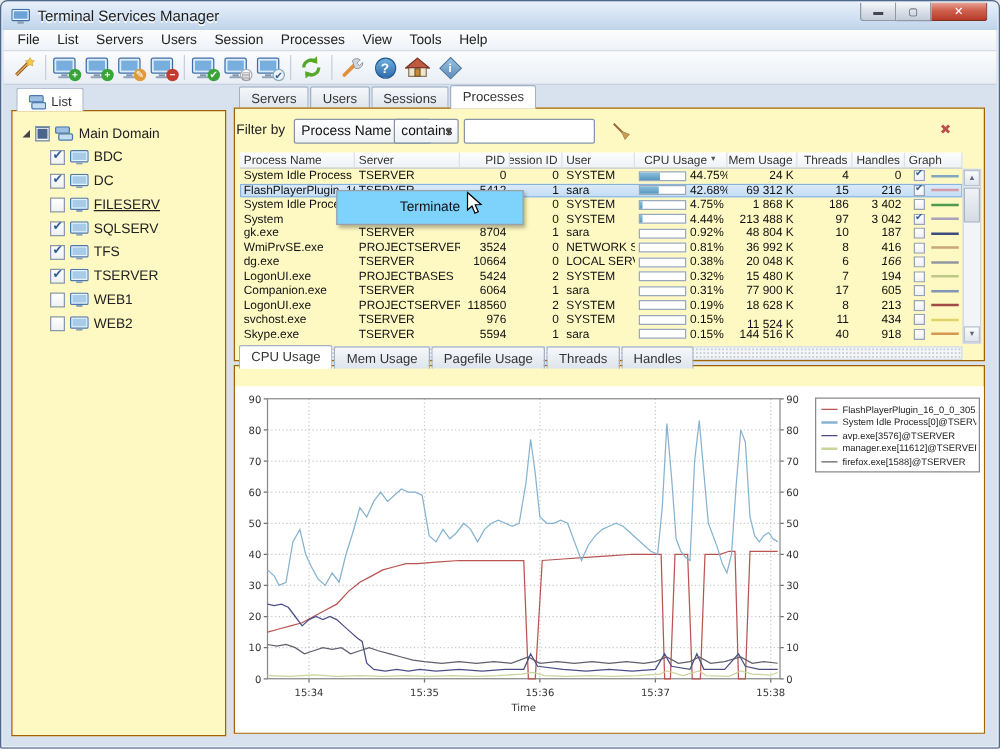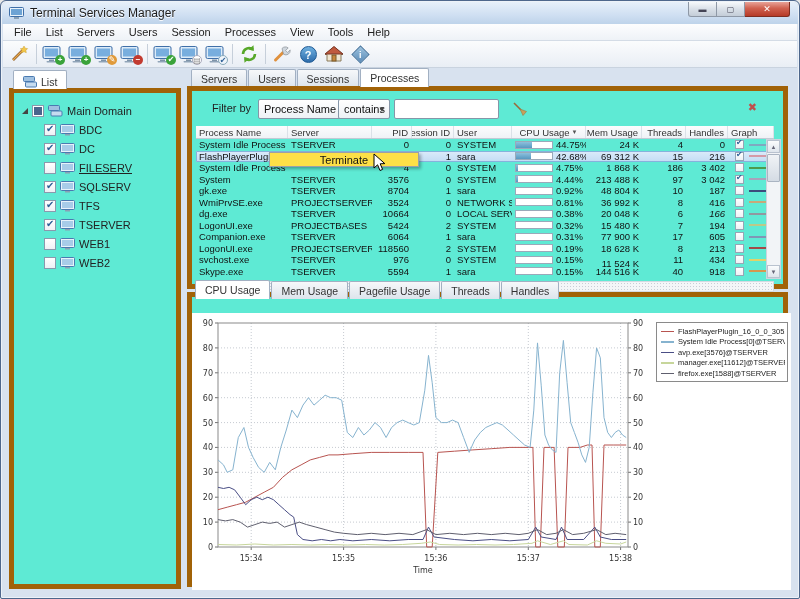--- a/index.html
+++ b/index.html
@@ -37,38 +37,38 @@
   .diamond{width:13px;height:13px;transform:rotate(45deg);background:linear-gradient(135deg,#9cc2de,#5c8cb8);
     border:1px solid #47759e;display:block;}
   .diamond i{display:block;transform:rotate(-45deg);color:#fff;font-size:9px;font-weight:bold;
     font-style:normal;text-align:center;line-height:12px;}
   
   .tab-row{position:absolute;display:flex;align-items:flex-end;height:19px;}
   .tab{height:18px;font-size:10.5px;color:#333;padding:3px 9px 0 9px;margin-right:1px;
     background:linear-gradient(#f6f8fa,#dde4ec);border:1px solid #a2b0c2;border-bottom:none;
     border-radius:2px 2px 0 0;white-space:nowrap;}
   .tab.active{background:#fff;height:19px;position:relative;z-index:3;}
-  .panel{position:absolute;background:#5eead4;border:5px solid #a16207;}
+  .panel{position:absolute;background:#fef9c3;border:1px solid #a16207;}
   
   #left-tab{left:12px;top:69px;}
   #left-panel{left:8px;top:87px;width:172px;height:501px;}
   .tree{padding:8px 0 0 6px;}
   .trow{display:flex;align-items:center;height:19px;font-size:11px;color:#222;}
   .cb{width:12px;height:12px;border:1px solid #8a99ad;background:linear-gradient(#fff,#eef1f5);
      margin-right:4px;position:relative;flex:0 0 auto;}
   .cb.checked::after{content:"✔";position:absolute;left:1px;top:-2px;font-size:10px;color:#2d5f96;}
   .cb.mixed{background:#49658c;box-shadow:inset 0 0 0 1px #fff;}
   .expander{width:10px;height:10px;margin-right:2px;flex:0 0 auto;}
   .ticon{margin-right:4px;flex:0 0 auto;display:flex;}
   
   #main-tabs{left:190px;top:67px;}
   #proc-panel{left:186px;top:85px;width:601px;height:203px;}
   #chart-panel{left:186px;top:291px;width:601px;height:295px;}
   
-  #filter-row{position:absolute;left:20px;top:8px;right:8px;height:20px;font-size:11px;color:#222;}
+  #filter-row{position:absolute;left:1px;top:8px;right:8px;height:20px;font-size:11px;color:#222;}
   .combo{position:absolute;height:20px;border:1px solid #8696a8;border-radius:2px;
     background:linear-gradient(#fff,#edf1f5);font-size:11px;line-height:18px;padding:0 14px 0 5px;color:#111;}
   .combo .arr{position:absolute;right:3px;top:1px;font-size:8px;color:#444;}
   #filter-input{position:absolute;left:182px;top:0;width:105px;height:20px;border:1px solid #8696a8;
     border-radius:2px;background:#fff;font-size:11px;padding:0 4px;}
   #clear-x{position:absolute;right:18px;top:2px;color:#c0504d;font-size:11px;font-weight:bold;}
   
   #thead{position:absolute;left:4px;top:35px;width:578px;height:13px;display:flex;
     background:linear-gradient(#fcfdfe,#eff2f6);border-bottom:1px solid #c2cad5;font-size:9.5px;color:#333;}
   .th{border-right:1px solid #dbe1e8;padding:0 3px;display:flex;align-items:center;overflow:hidden;white-space:nowrap;}
@@ -99,21 +99,21 @@
   
   #chart-body{position:absolute;left:0;top:16px;width:599px;height:277px;background:#fff;}
   #chart-svg{position:absolute;left:0;top:0;}
   .tick{font-size:8px;fill:#333;font-family:"DejaVu Sans",sans-serif;}
   #legend{position:absolute;left:464px;top:9px;width:132px;border:1px solid #8a8a8a;background:#fff;
     padding:3px 2px 2px 4px;}
   .lg-row{display:flex;align-items:center;height:10.5px;overflow:hidden;}
   .lg-dash{width:13px;height:1.5px;margin-right:4px;flex:0 0 auto;}
   .lg-txt{font-size:7.5px;color:#222;white-space:nowrap;}
   
-  #ctx-menu{position:absolute;left:268px;top:151px;width:150px;height:15px;background:#fde047;
+  #ctx-menu{position:absolute;left:268px;top:151px;width:150px;height:28px;background:#7dd3fc;
     border:1px solid #9aa0a8;box-shadow:2px 2px 3px rgba(0,0,0,.3);z-index:10;
     display:flex;align-items:center;justify-content:center;}
   #ctx-menu .mi{font-size:11px;color:#111;}
   #cursor{position:absolute;left:372px;top:152px;z-index:11;}
 </style>
 </head>
 <body>
 
 <div id="win">
   <div id="titlebar">

